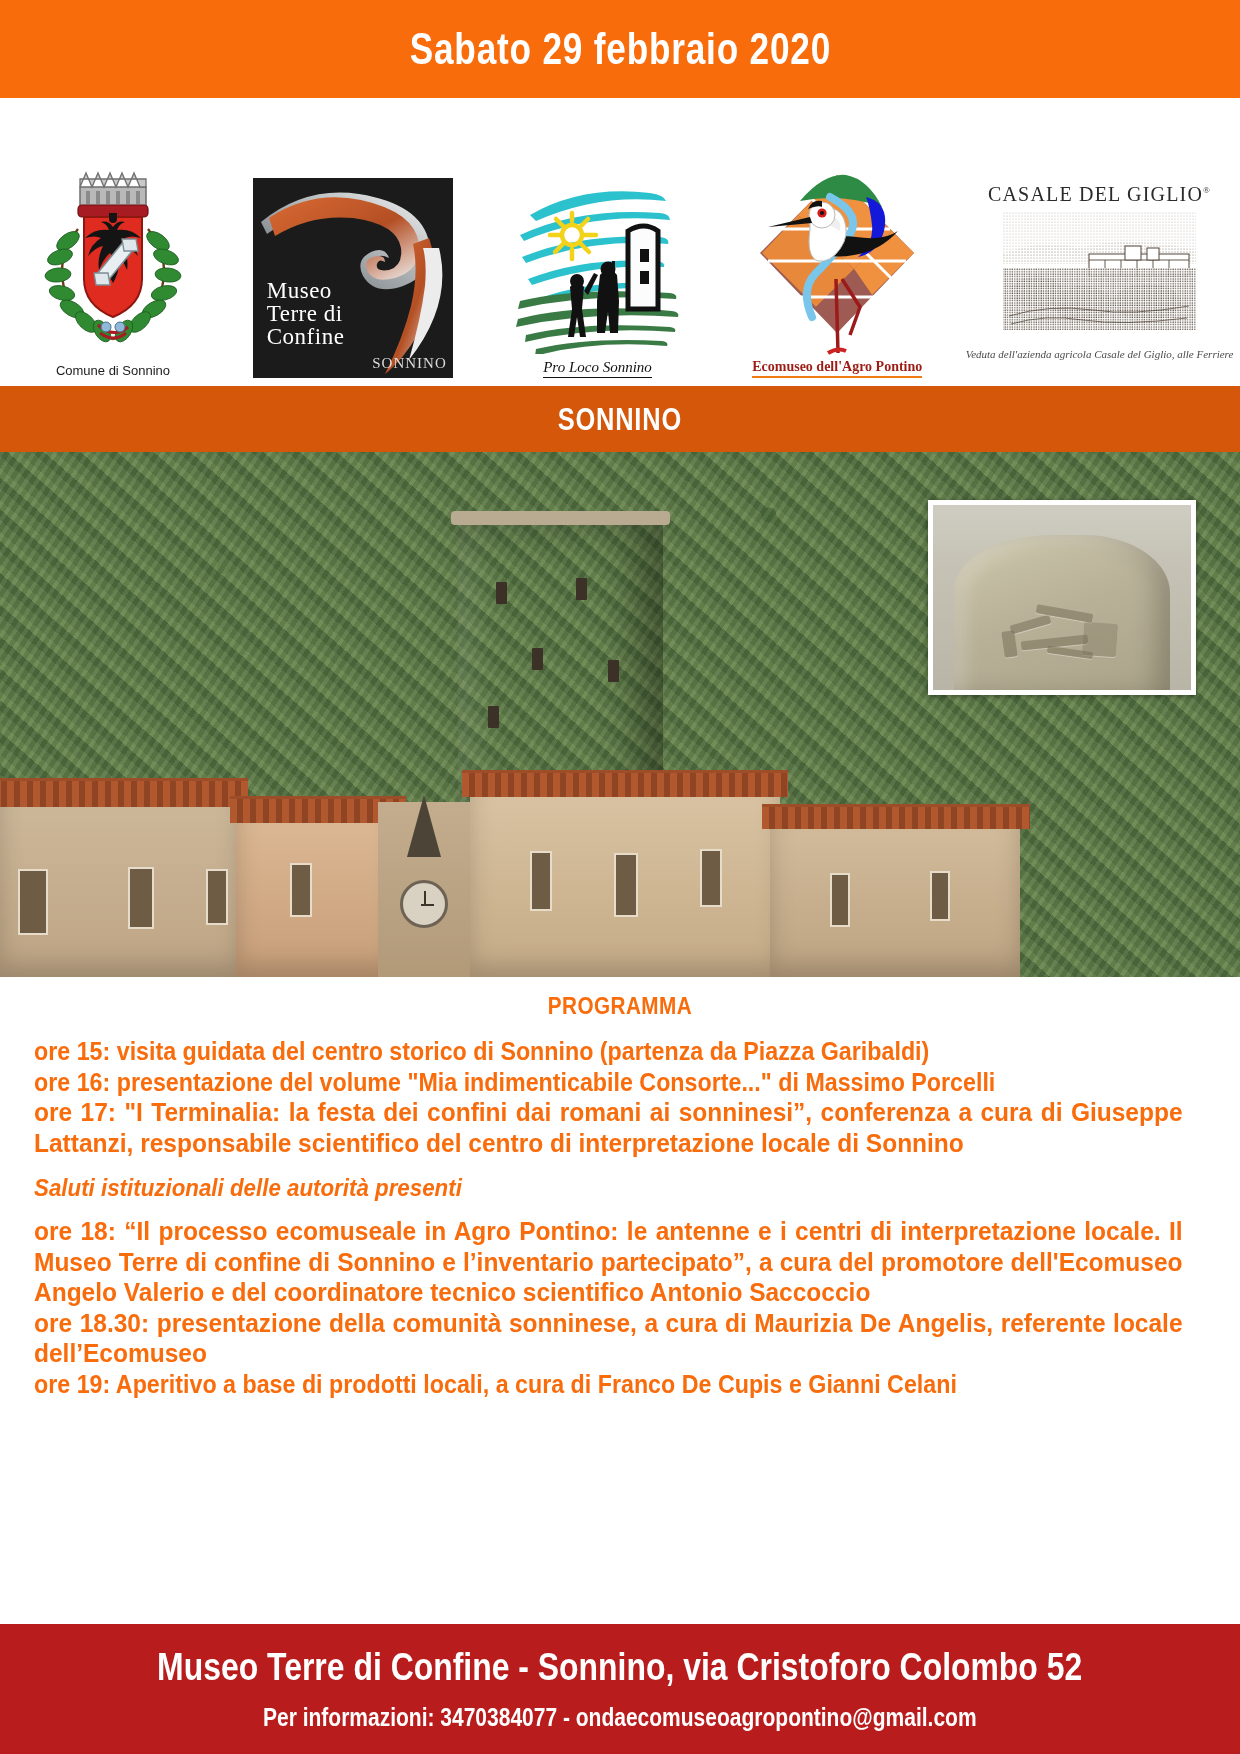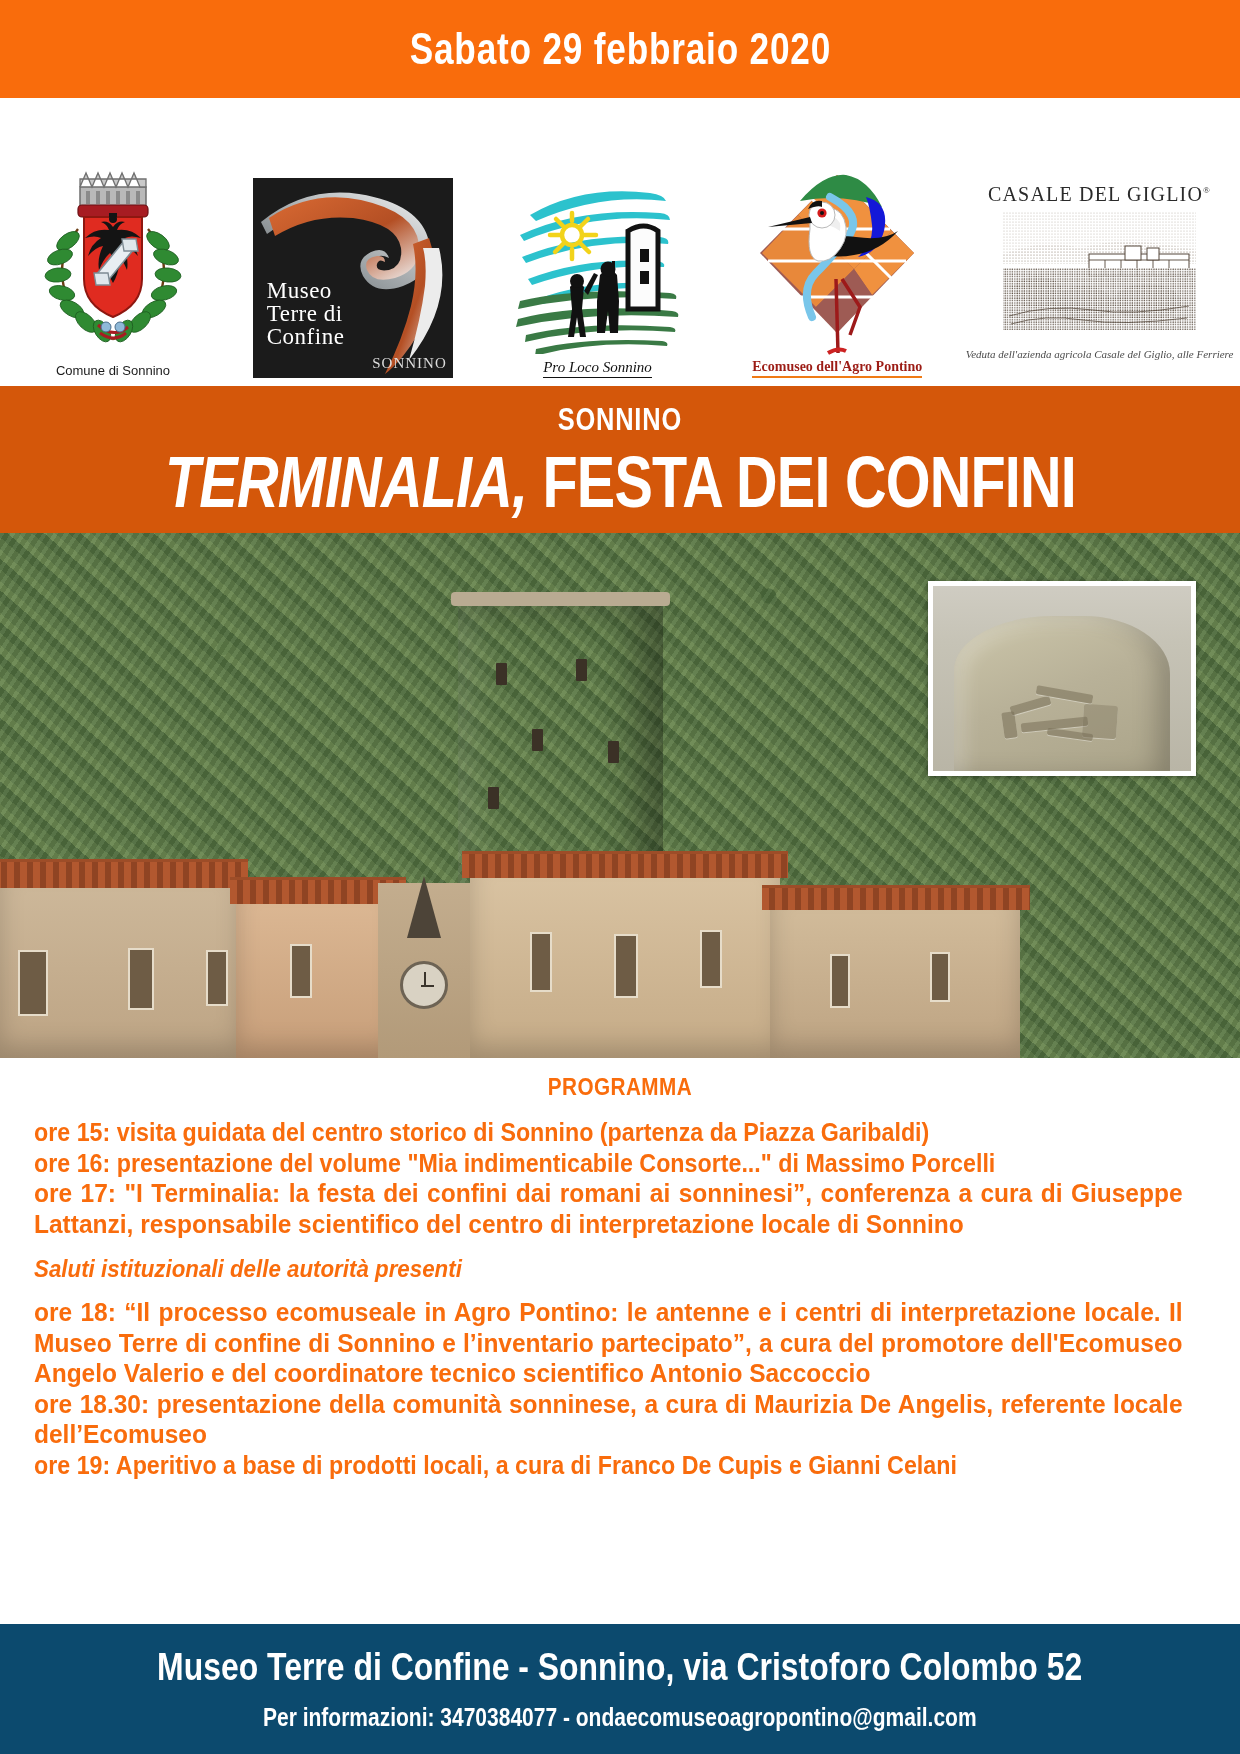--- a/index.html
+++ b/index.html
@@ -166,21 +166,21 @@
     text-align:center;font-size:23px;letter-spacing:.5px;margin-bottom:16px;
     transform:scaleX(.9);
   }
   .prog-line{font-size:25px;line-height:1.22;transform:scaleX(.93);transform-origin:left center;}
   .prog-block{margin-top:2px;}
   .prog-italic{font-style:italic;font-size:24px;margin:16px 0 14px 0;transform:scaleX(.93);transform-origin:left center;}
   .prog-just{font-size:25px;line-height:1.22;text-align:justify;transform:scaleX(.98);transform-origin:left center;}
 
   
   .footer{
-    position:absolute;left:0;bottom:0;width:100%;height:130px;background:#0c4a6e;
+    position:absolute;left:0;bottom:0;width:100%;height:130px;background:#b91c1c;
     display:flex;flex-direction:column;align-items:center;justify-content:center;color:#fff;
   }
   .footer-venue{
     font-weight:bold;font-size:38px;white-space:nowrap;
     font-family:"Liberation Sans Narrow","Liberation Sans",sans-serif;transform:scaleX(.84);
   }
   .footer-info{
     font-weight:bold;font-size:25px;margin-top:14px;white-space:nowrap;
     font-family:"Liberation Sans Narrow","Liberation Sans",sans-serif;transform:scaleX(.84);
   }
@@ -430,23 +430,20 @@
         </svg>
         <div class="casale-foot">Veduta dell'azienda agricola Casale del Giglio, alle Ferriere</div>
       </div>
     </div>
   </div>
 
   <div class="title-block">
     <div>
       <span class="title-city">SONNINO</span>
     </div>
-    <div>
-      <span class="title-main"><span class="ital">TERMINALIA,</span><span> FESTA DEI CONFINI</span></span>
-    </div>
   </div>
 
   <div class="photo">
     <div class="hill"></div>
 
     <div class="tower">
       <div class="cap"></div>
       <div class="slit" style="left:38px;top:62px;"></div>
       <div class="slit" style="left:118px;top:58px;"></div>
       <div class="slit" style="left:74px;top:128px;"></div>

